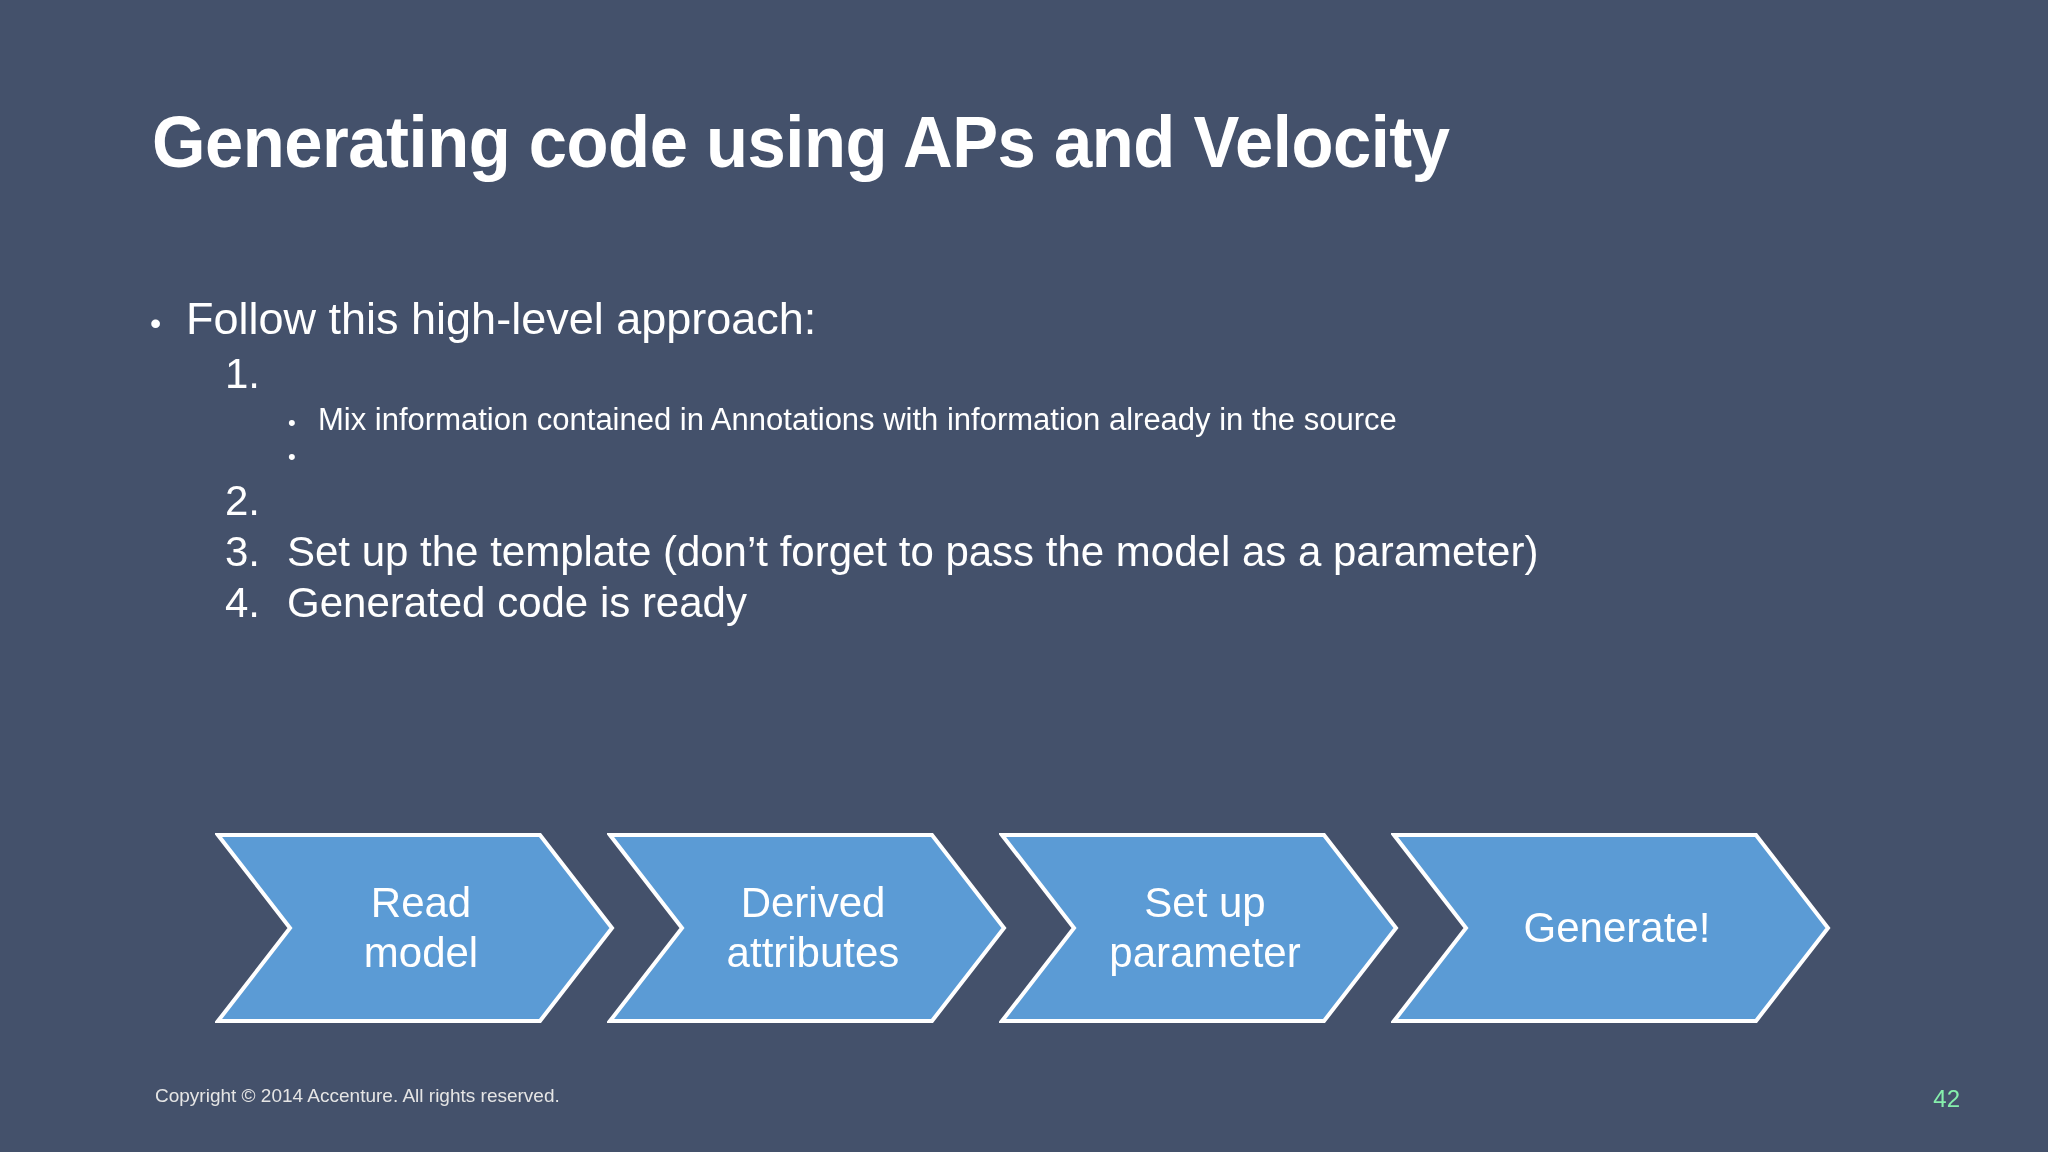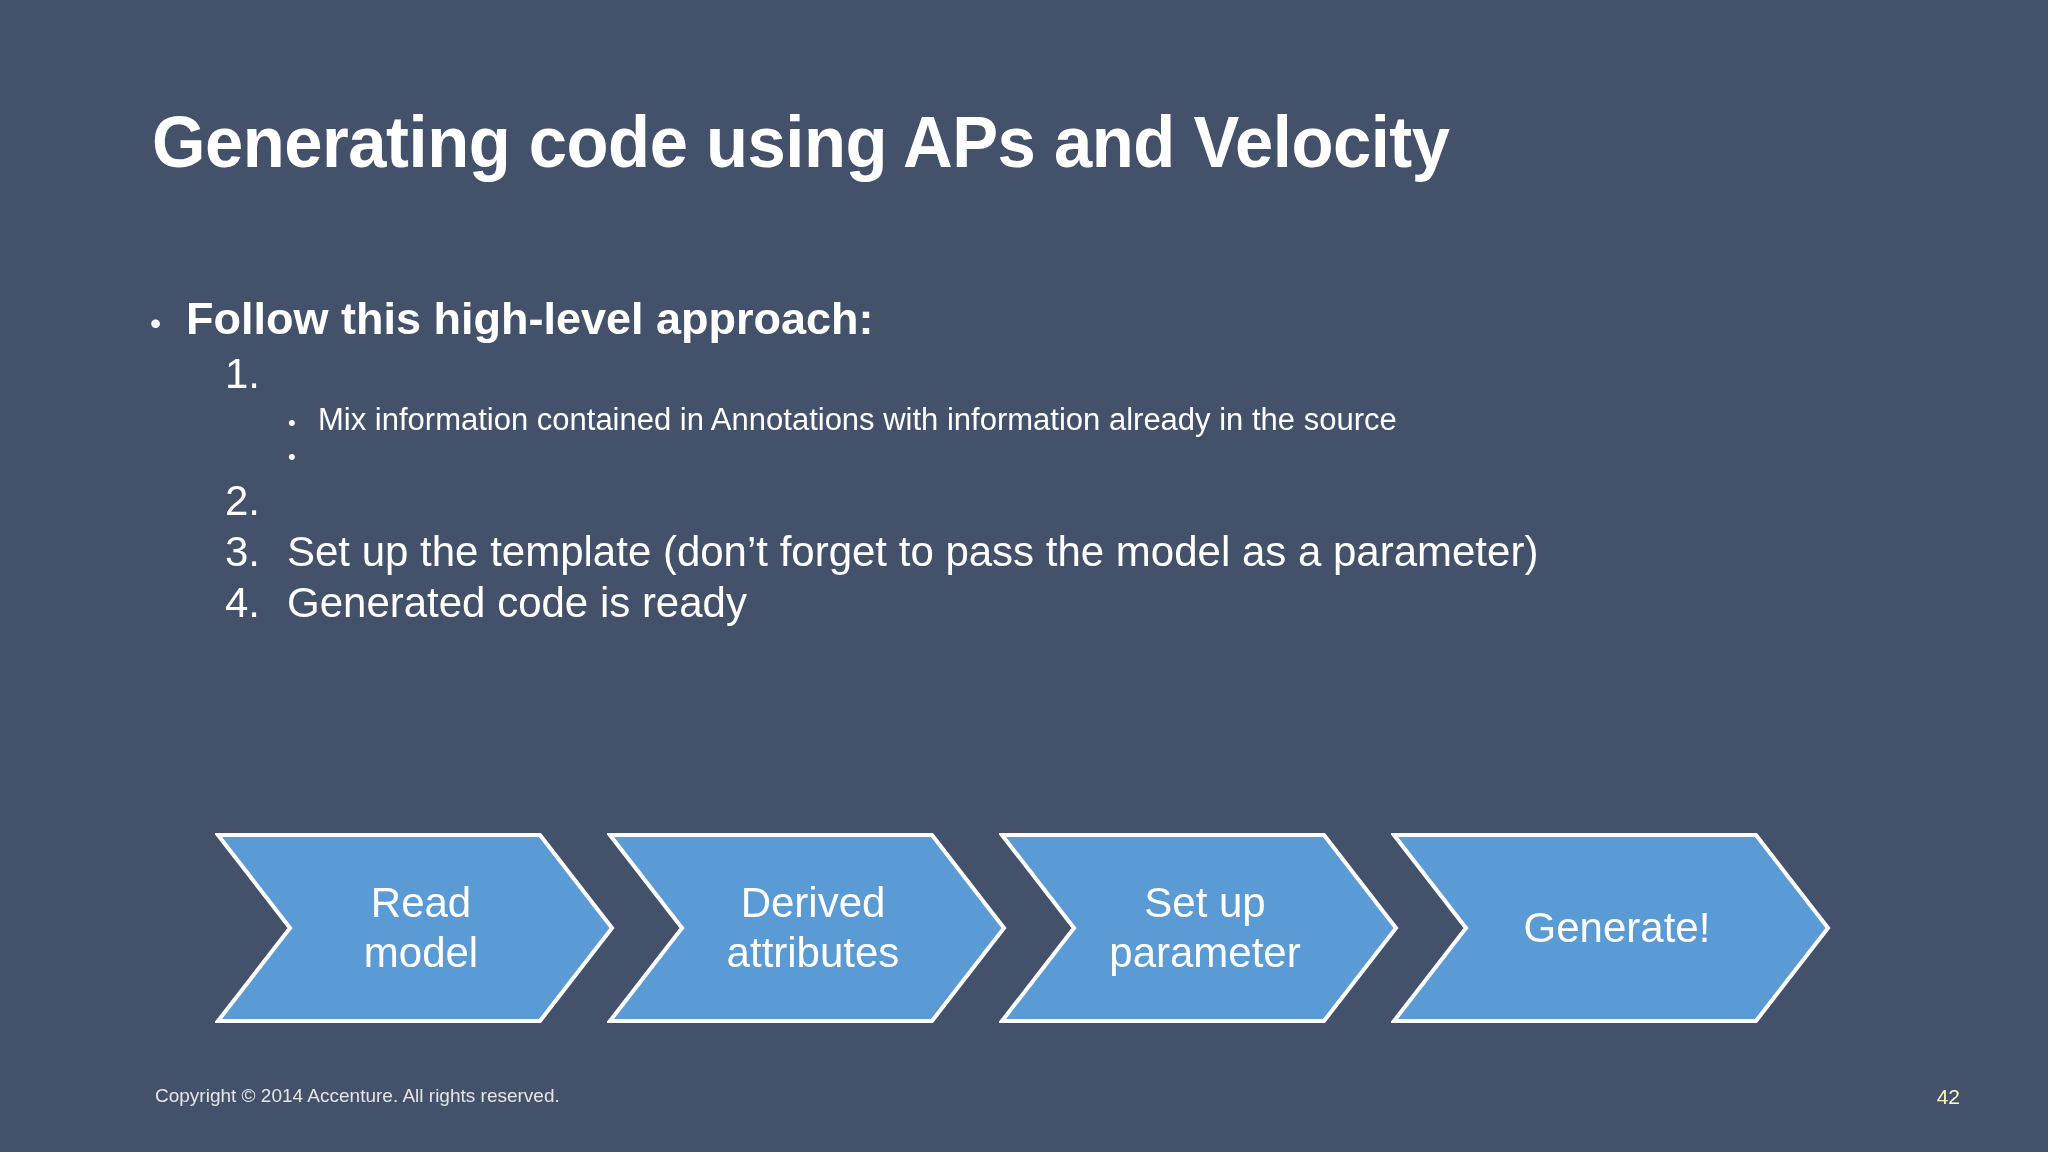--- a/index.html
+++ b/index.html
@@ -45,21 +45,21 @@
     line-height:1.07;
     margin-bottom:8px;
   }
   .lvl1 .dot {
     width:36px;
     flex:0 0 36px;
     font-size:32px;
     color:#ffffff;
     line-height:1;
   }
-  .lvl1 .txt { white-space:nowrap;font-weight:bold; }
+  .lvl1 .txt { white-space:nowrap; }
 
   .numlist { margin-top:6px; }
 
   .lvl2 {
     display:flex;
     align-items:baseline;
     font-size:42px;
     color:#ffffff;
     line-height:1.10;
     padding-left:75px;
@@ -129,22 +129,22 @@
   .footer-copy {
     position:absolute;
     left:155px; top:1085px;
     font-size:19px;
     color:#e5e5e5;
     white-space:nowrap;
   }
   .footer-page {
     position:absolute;
     right:88px; top:1085px;
-    font-size:21px;
-    color:#fef9c3;
+    font-size:24px;
+    color:#86efac;
     text-align:center;
   }
 </style>
 </head>
 <body>
 
 <div class="slide">
 
   <div class="slide-title">Generating code using APs and Velocity</div>
 

